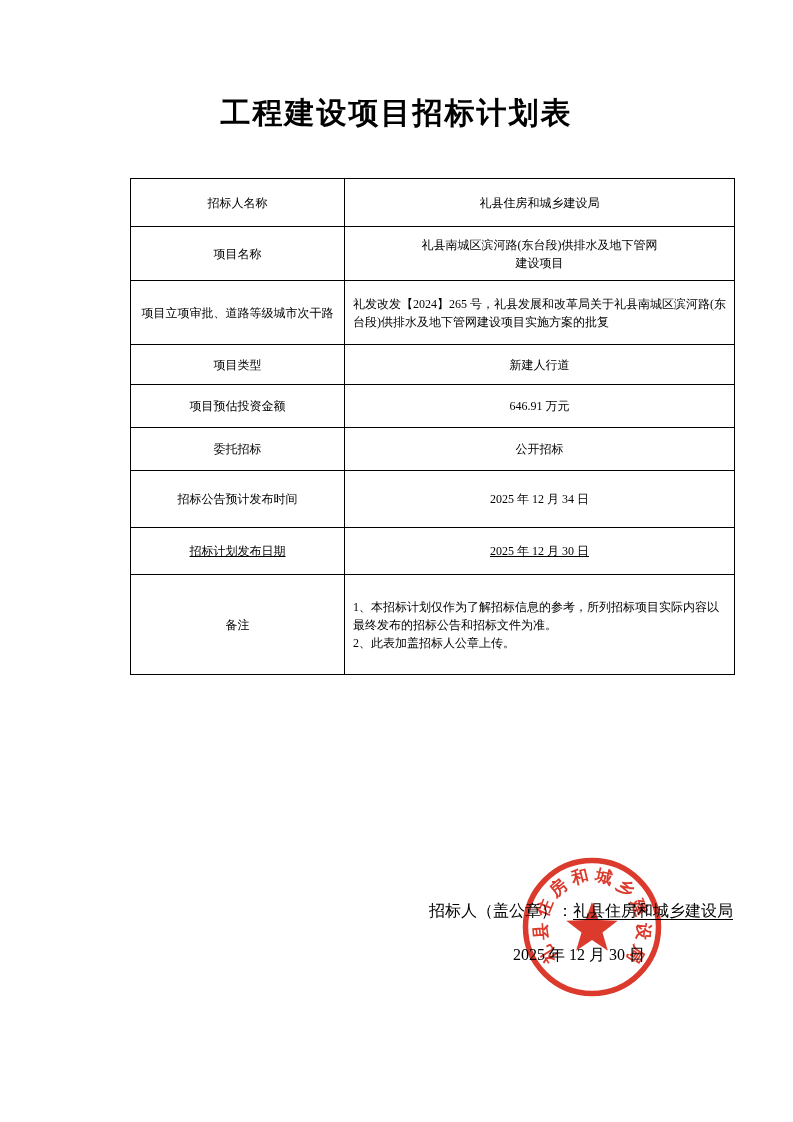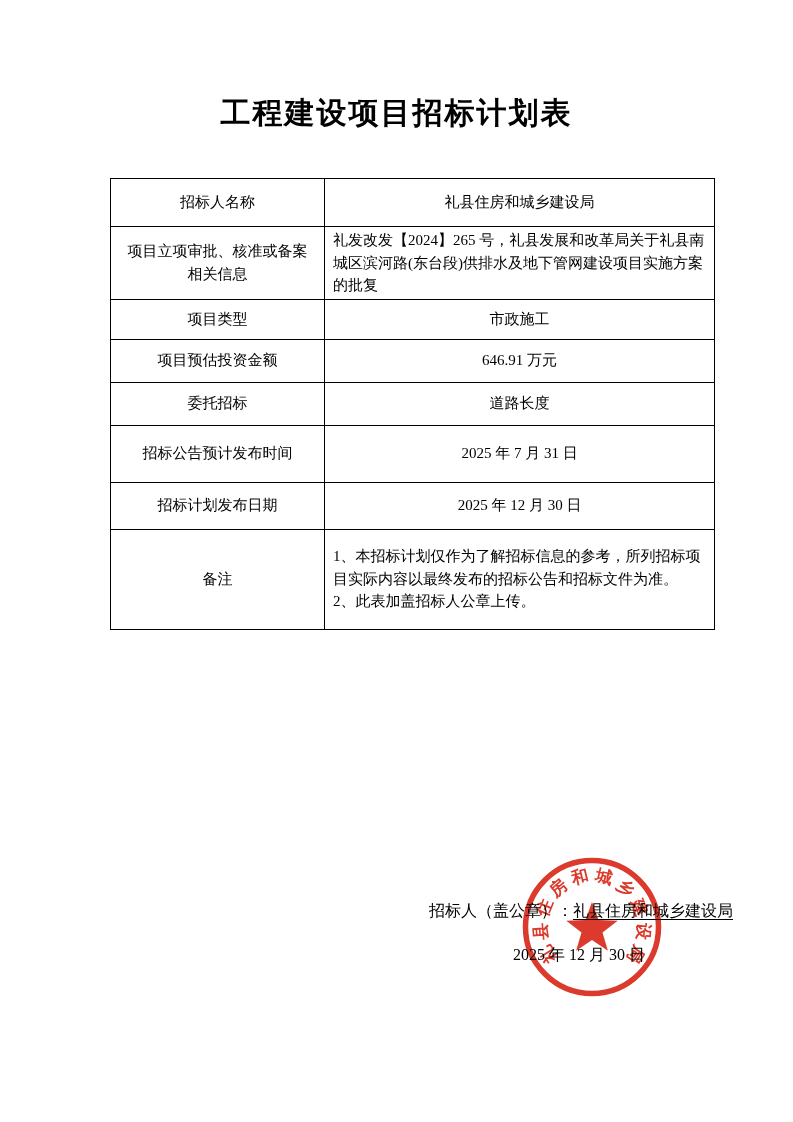--- a/index.html
+++ b/index.html
@@ -17,25 +17,25 @@
     padding-top:96px;
     text-align:center;
     font-family:"Liberation Sans","DejaVu Sans",sans-serif;
     font-weight:bold;
     font-size:30px;
     letter-spacing:2px;
     line-height:34px;
   }
   table.plan{
     position:absolute;
-    left:110px;top:178px;
+    left:130px;top:178px;
     width:566px;
     border-collapse:collapse;
     table-layout:fixed;
-    font-size:15px;
+    font-size:12px;
   }
   table.plan td{
     border:1.5px solid #000;
     vertical-align:middle;
     line-height:1.5;
     overflow:hidden;
   }
   td.lbl{
     width:193px;
     text-align:center;
@@ -53,21 +53,21 @@
   tr.r0 td{height:43px;}
   tr.r1 td{height:49px;}
   tr.r2 td{height:44px;}
   tr.r3 td{height:59px;}
   tr.r4 td{height:132px;}
   tr.r5 td{height:35px;}
   tr.r6 td{height:38px;}
   tr.r7 td{height:36px;}
   tr.r8 td{height:38px;}
   tr.r9 td{height:52px;text-align:center;}
-  tr.r10 td{height:42px;}
+  tr.r10 td{height:42px;text-decoration:underline;}
   tr.r11 td{height:95px;}
   .sig-block{
     position:absolute;
     left:0;top:899px;
     width:793px;
     font-size:16px;
   }
   .sig-line{
     text-align:right;
     padding-right:60px;
@@ -102,39 +102,44 @@
 <div class="page">
 
   <h1 class="doc-title">工程建设项目招标计划表</h1>
 
   <table class="plan">
     <tbody>
       <tr class="r0">
         <td class="lbl">招标人名称</td>
         <td class="val">礼县住房和城乡建设局</td>
       </tr>
+      <tr class="r1">
+        <td class="lbl">项目名称</td>
+        <td class="val">礼县南城区滨河路(东台段)供排水及地下管网
+建设项目</td>
+      </tr>
       <tr class="r3">
-        <td class="lbl">项目立项审批、核准或备案相关信息</td>
+        <td class="lbl">项目立项审批、道路等级城市次干路</td>
         <td class="val left">礼发改发【2024】265 号，礼县发展和改革局关于礼县南城区滨河路(东台段)供排水及地下管网建设项目实施方案的批复</td>
       </tr>
       <tr class="r5">
         <td class="lbl">项目类型</td>
-        <td class="val">市政施工</td>
+        <td class="val">新建人行道</td>
       </tr>
       <tr class="r6">
         <td class="lbl">项目预估投资金额</td>
         <td class="val">646.91 万元</td>
       </tr>
       <tr class="r8">
         <td class="lbl">委托招标</td>
-        <td class="val">道路长度</td>
+        <td class="val">公开招标</td>
       </tr>
       <tr class="r9">
         <td class="lbl">招标公告预计发布时间</td>
-        <td class="val">2025 年 7 月 31 日</td>
+        <td class="val">2025 年 12 月 34 日</td>
       </tr>
       <tr class="r10">
         <td class="lbl">招标计划发布日期</td>
         <td class="val">2025 年 12 月 30 日</td>
       </tr>
       <tr class="r11">
         <td class="lbl">备注</td>
         <td class="val left">1、本招标计划仅作为了解招标信息的参考，所列招标项目实际内容以最终发布的招标公告和招标文件为准。
 2、此表加盖招标人公章上传。</td>
       </tr>

